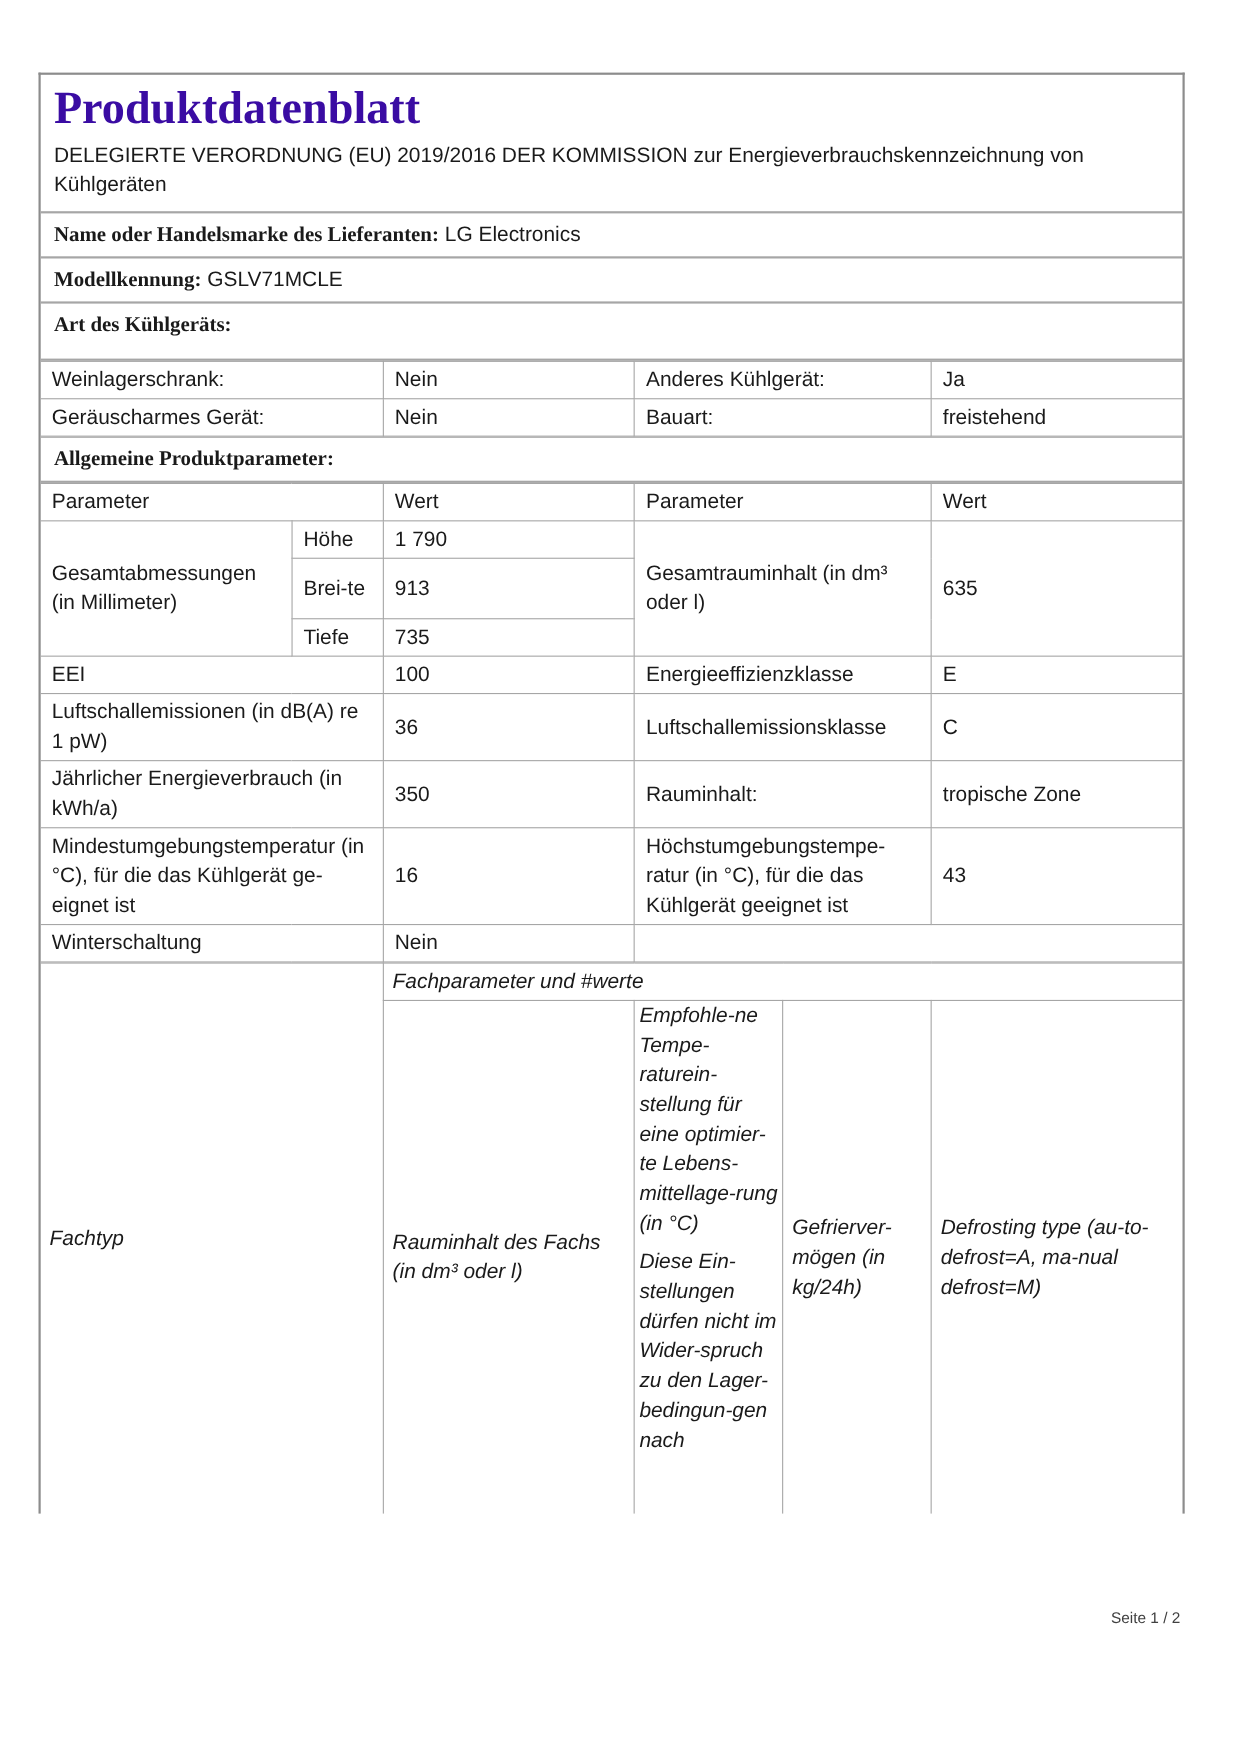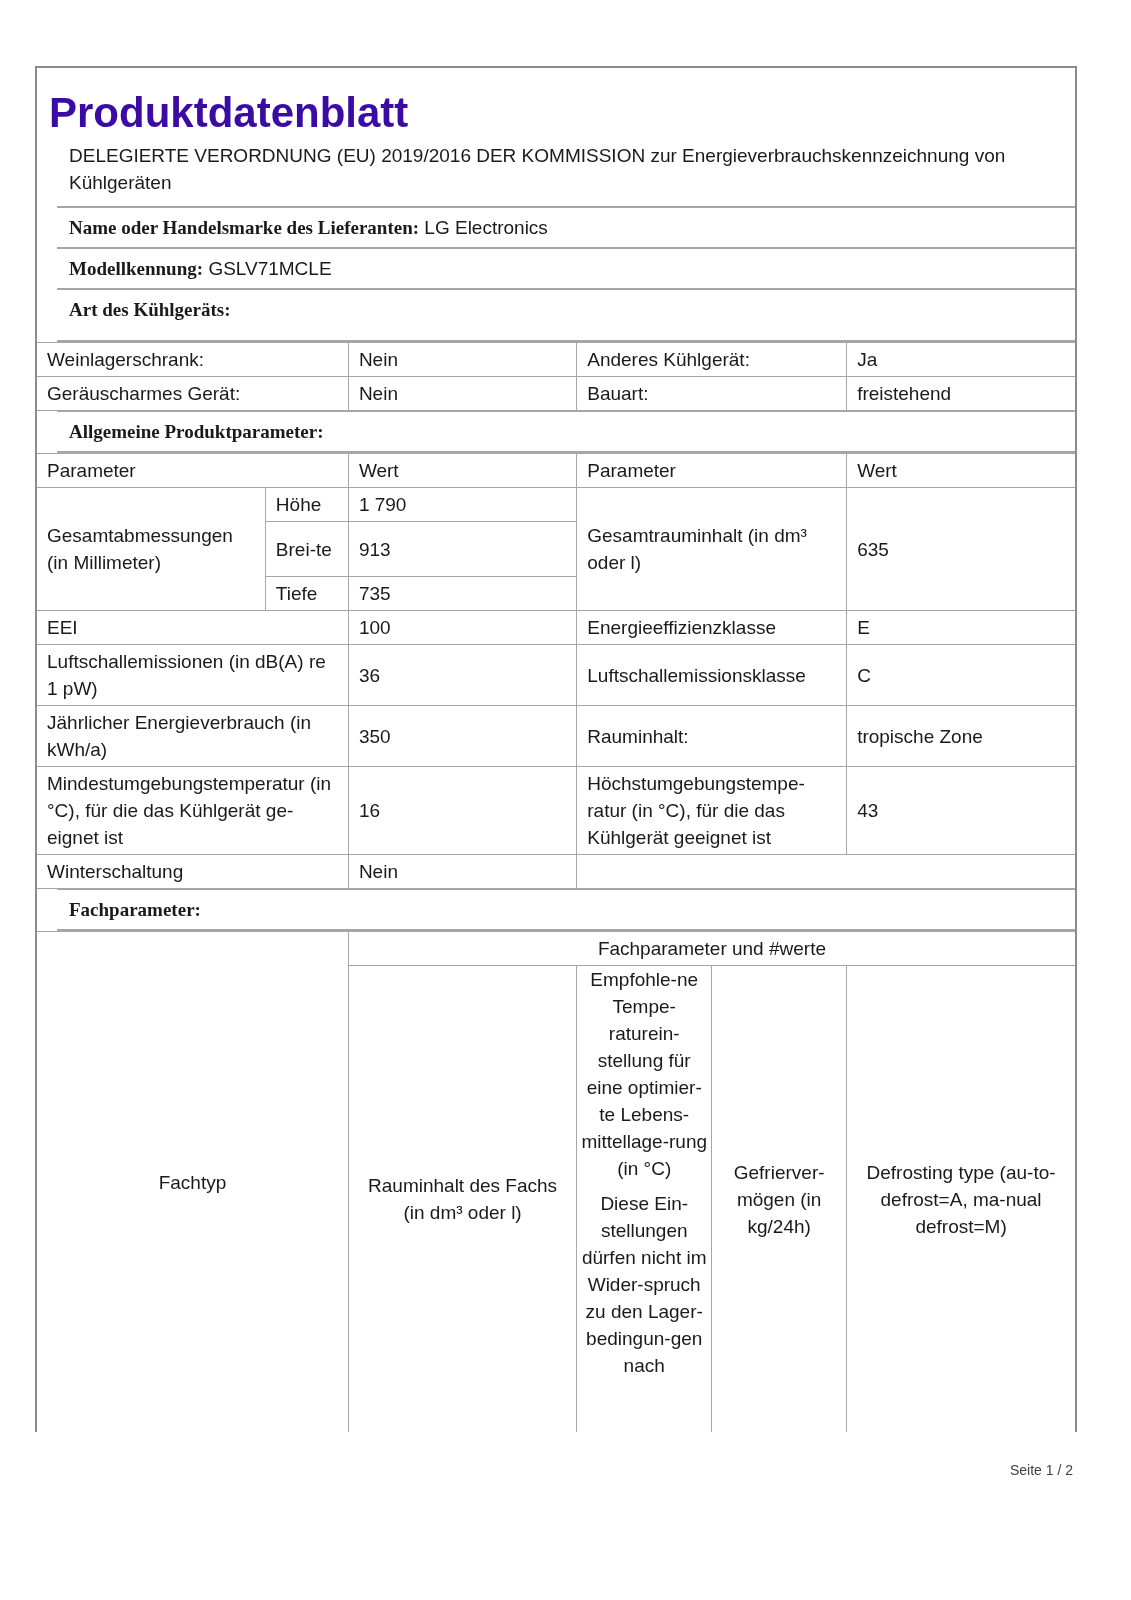--- a/index.html
+++ b/index.html
@@ -1,27 +1,27 @@
 <!DOCTYPE html>
 <html><head>
 <meta charset="utf-8">
 <style>
   html, body { margin:0; padding:0; background:#ffffff; }
   body { width:1131px; height:1600px; position:relative; overflow:hidden;
          font-family:"Liberation Sans", sans-serif; color:#1a1a1a; font-size:19px; }
   .sheet { position:absolute; left:35px; top:66px; width:1038px; border-left:2px solid #8c8c8c; border-right:2px solid #8c8c8c; border-top:2px solid #8c8c8c; }
-  .row { border-bottom:2px solid #a6a6a6; box-sizing:border-box; padding:6px 12px; line-height:27px;margin-left:20px; }
-  .title { color:#3a0ca3; font-weight:bold; font-size:42px; line-height:54px; padding:18px 12px 0 12px; }
+  .row { border-bottom:2px solid #a6a6a6; box-sizing:border-box; padding:6px 12px; line-height:27px; }
+  .title { color:#3a0ca3; font-weight:bold; font-size:42px; line-height:54px; padding:4px 12px 0 12px;font-family:Liberation Serif, serif; }
   .sub { padding:2px 12px 10px 12px; line-height:27px; }
   .b { font-weight:bold;font-family:Liberation Serif, serif; }
   table { border-collapse:collapse; width:100%; table-layout:fixed; }
   td { border:1px solid #a6a6a6; padding:3px 10px; vertical-align:middle; line-height:27px; }
   table.grid td:first-child { border-left:none; }
   table.grid td:last-child { border-right:none; }
-  .c { text-align:center; padding:3px 8px; }
+  .c { padding:3px 8px;font-style:italic; }
   .footer { position:absolute; right:58px; top:1462px; font-size:14px; color:#404040; }
   .fach td { vertical-align:middle; }
   .fach { border-bottom:none; }
 </style>
 </head>
 <body>
 
 <div class="sheet">
   <div class="title">Produktdatenblatt</div>
   <div class="row sub">DELEGIERTE VERORDNUNG (EU) 2019/2016 DER KOMMISSION zur Energieverbrauchskennzeichnung von Kühlgeräten</div>
@@ -116,21 +116,20 @@
       <td>43</td>
     </tr>
     <tr>
       <td colspan="2">Winterschaltung</td>
       <td>Nein</td>
       <td colspan="2"></td>
     </tr>
   </tbody>
     </table>
 
-  <div class="row b" style="height:42px;border-top:1px solid #a6a6a6;">Fachparameter:</div>
 
   <table class="grid fach">
     <colgroup>
         <col style="width:30%">
         <col style="width:22%">
         <col style="width:13%">
         <col style="width:13%">
         <col style="width:22%">
       </colgroup>
     <tbody>

